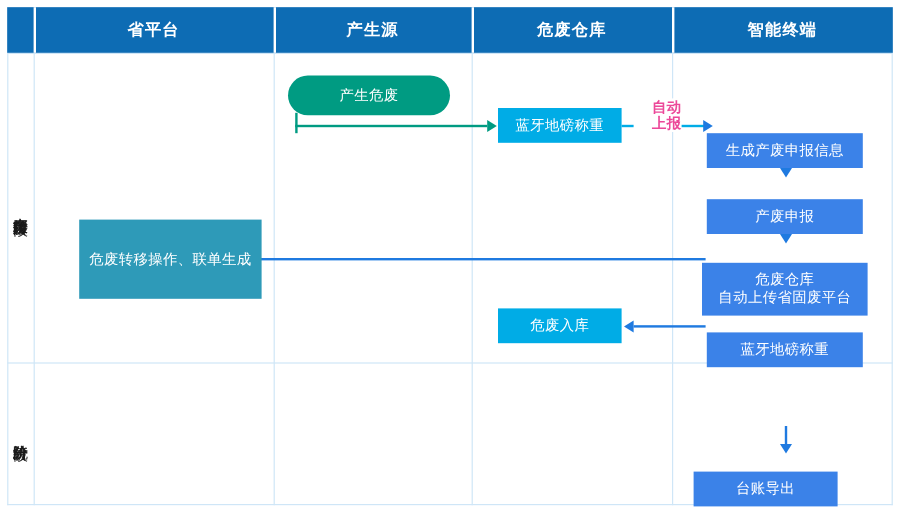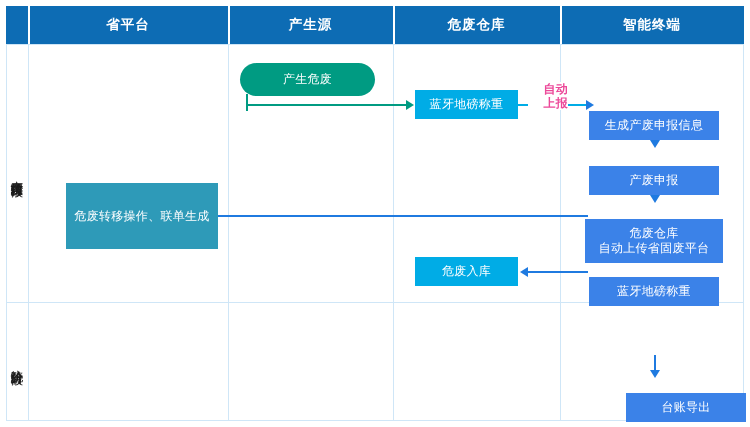--- a/index.html
+++ b/index.html
@@ -195,15 +195,15 @@
     <div>自动上传省固废平台</div>
   </div>
 
   <div class="node blue" style="left:589px;top:257px;width:130px;height:29px;">蓝牙地磅称重</div>
 
   <div class="node cyan" style="left:415px;top:257px;width:103px;height:29px;">危废入库</div>
 
   <div class="node teal" style="left:66px;top:183px;width:152px;height:66px;">危废转移操作、联单生成</div>
 
 
-  <div class="node blue" style="left:626px;top:373px;width:120px;height:29px;">台账导出</div>
+  <div class="node blue" style="left:578px;top:373px;width:120px;height:29px;">台账导出</div>
 
 </div>
 
 </body></html>

